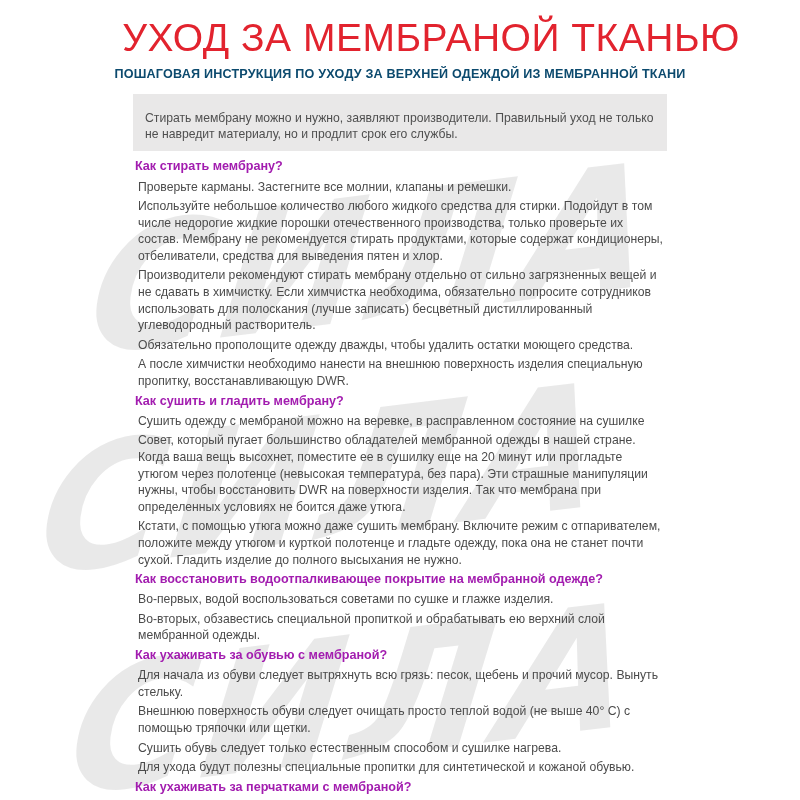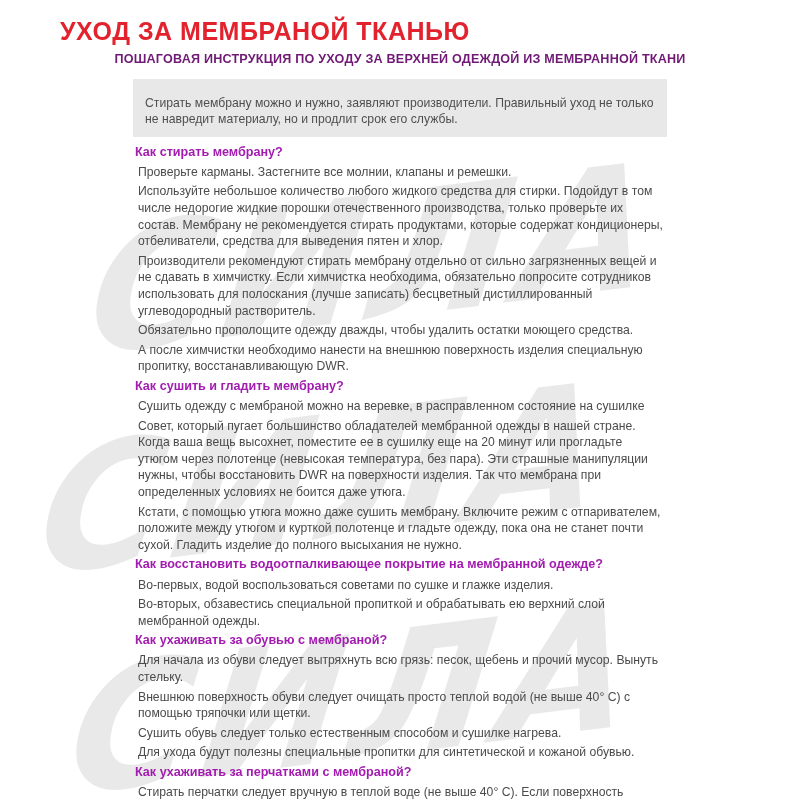--- a/index.html
+++ b/index.html
@@ -32,34 +32,34 @@
     white-space: nowrap;
     font-family: "DejaVu Sans", sans-serif;
   }
   .wm1 { left: 90px;  top: 160px; }
   .wm2 { left: 40px;  top: 380px; }
   .wm3 { left: 70px;  top: 600px; }
 
   .title {
     position: relative; z-index: 1;
     margin: 18px 60px 0 60px;
-    text-align: left;
-    font-size: 25px;
+    text-align: right;
+    font-size: 39px;
     line-height: 1.05;
-    font-weight: 700;
+    font-weight: 400;
     color: #e2232e;
     letter-spacing: 0.5px;
   }
   .subtitle {
     position: relative; z-index: 1;
     margin: 8px 70px 0 70px;
     text-align: center;
     font-size: 12.6px;
     font-weight: bold;
-    color: #701a75;
+    color: #0c4a6e;
     letter-spacing: 0.2px;
   }
   .intro {
     position: relative; z-index: 1;
     margin: 13px 133px 0 133px;
     background: #e9e8e8;
     padding: 16px 12px 9px 12px;
     color: #4f4f4f;
     font-size: 12.2px;
     line-height: 1.33;

